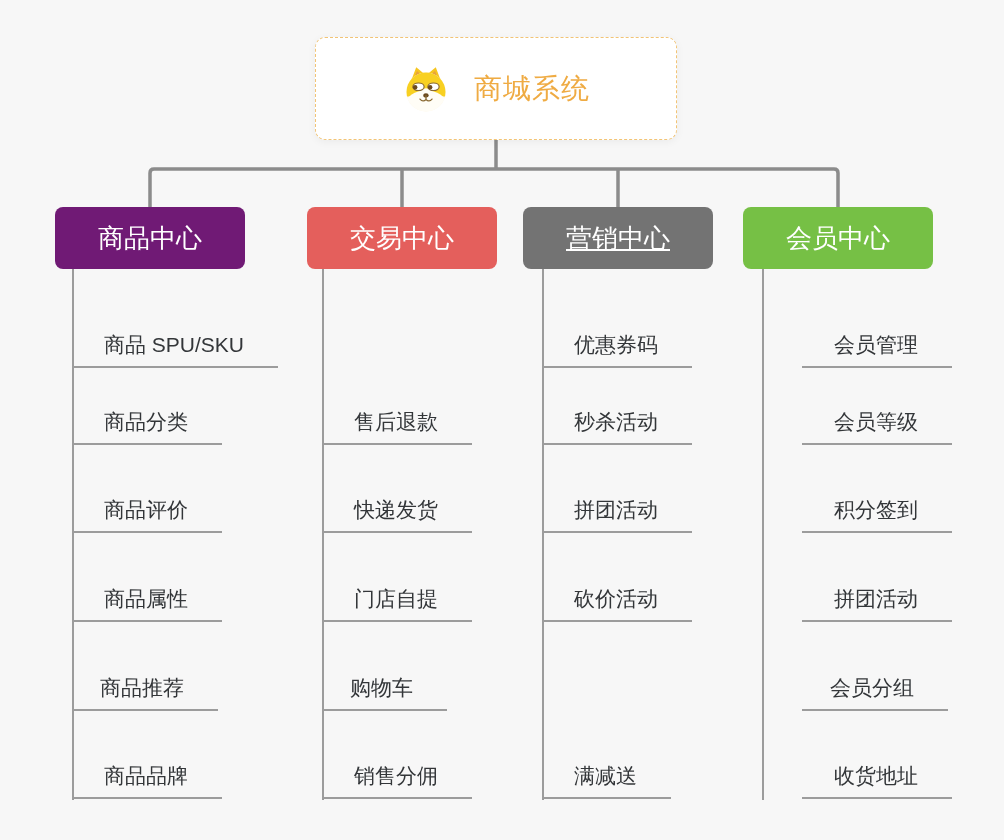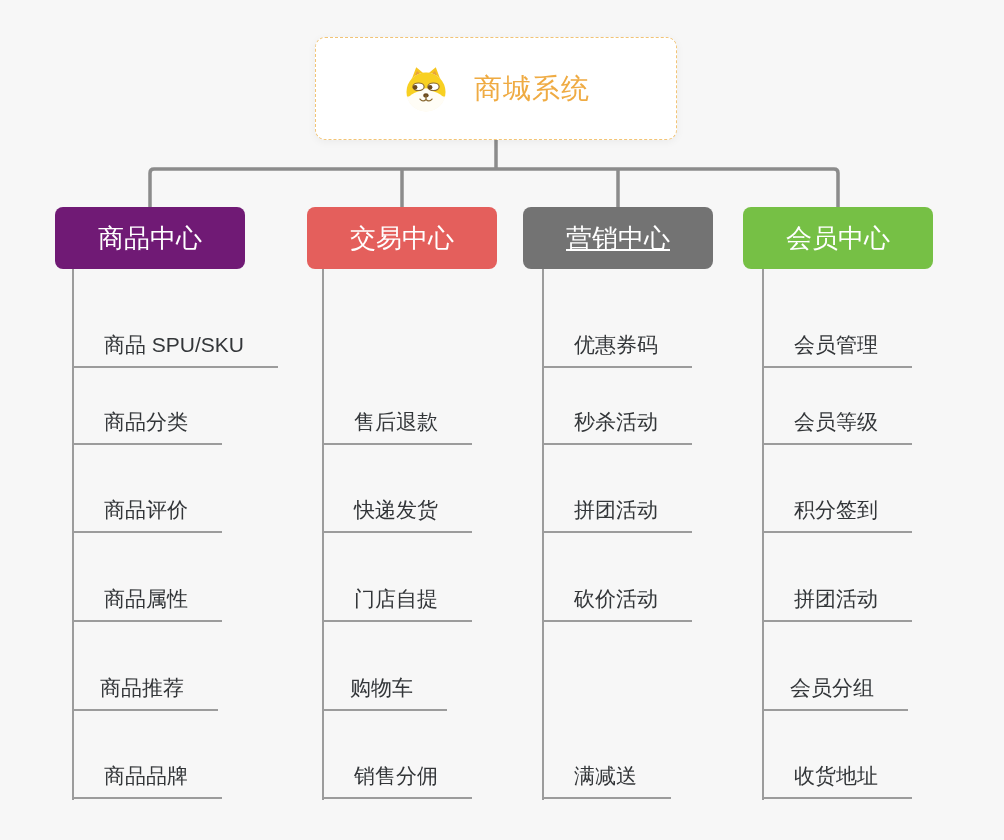--- a/index.html
+++ b/index.html
@@ -19,21 +19,21 @@
           display:flex;align-items:center;justify-content:center;color:#ffffff;font-size:26px;cursor:pointer;}
   .b0{left:55px;} .b1{left:307px;} .b2{left:523px;} .b3{left:743px;}
 
   
   .spine{position:absolute;top:269px;height:531px;width:2px;background:#9c9c9c;}
   .s0{left:72px;} .s1{left:322px;} .s2{left:542px;} .s3{left:762px;}
 
   
   .leaf{position:absolute;font-size:21px;line-height:28px;color:#333639;white-space:nowrap;
         padding:0 34px 7px 32px;border-bottom:2px solid #9c9c9c;cursor:pointer;}
-  .c0{left:72px;} .c1{left:322px;} .c2{left:542px;} .c3{left:762px;text-align:right;}
+  .c0{left:72px;} .c1{left:322px;} .c2{left:542px;} .c3{left:802px;text-align:right;}
   .r0{top:319px;margin-top:12px;} .r1{top:408px;} .r2{top:496px;} .r3{top:585px;} .r4{top:674px;padding-left:28px;} .r5{top:762px;}
 </style>
 </head>
 <body>
 
 <div class="canvas">
 
   <svg class="wires" width="1004" height="840" viewBox="0 0 1004 840">
     <g fill="none" stroke="#8c8c8c" stroke-width="3.5">
       <path d="M496,140 L496,169"></path>

